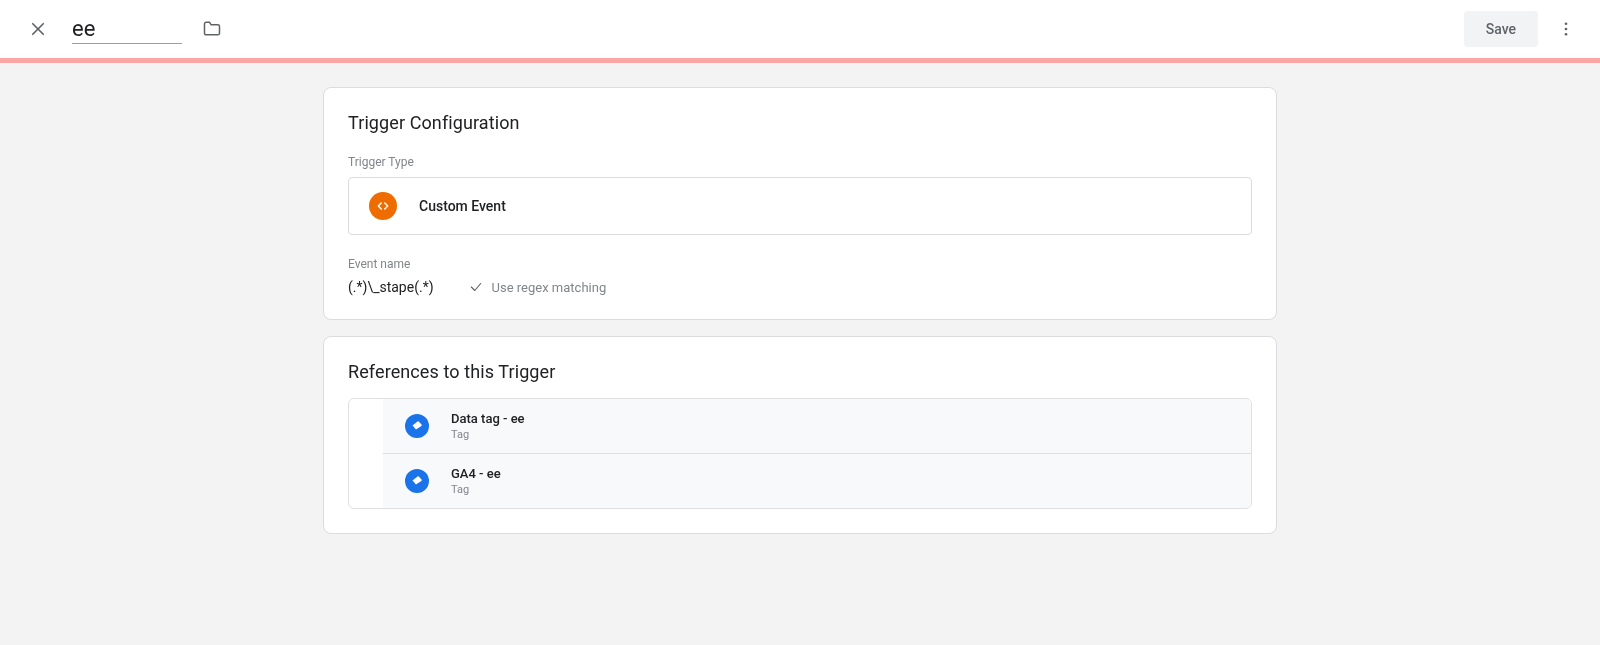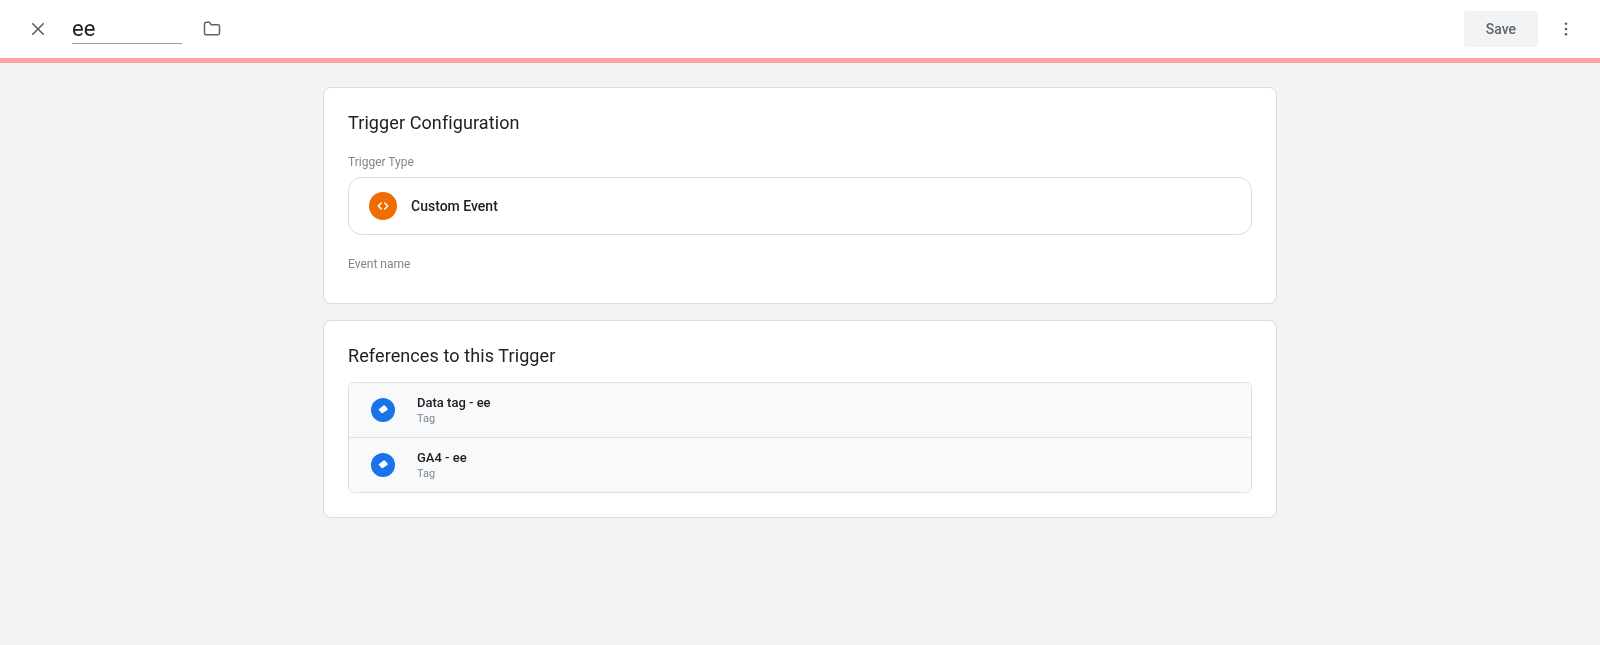--- a/index.html
+++ b/index.html
@@ -97,25 +97,25 @@
     letter-spacing: 0.1px;
   }
   .field-label {
     font-size: 12px;
     color: #80868b;
     margin-top: 22px;
     margin-bottom: 8px;
   }
   .trigger-type-box {
     border: 1px solid #dadce0;
-    border-radius: 14px;
+    border-radius: 4px;
     padding: 14px 20px;
     display: flex;
     align-items: center;
-    gap: 14px;
+    gap: 22px;
   }
   .type-icon {
     width: 28px; height: 28px; border-radius: 50%;
     background: #ef6c00;
     display: flex; align-items: center; justify-content: center;
     color: #fff;
     flex-shrink: 0;
   }
   .type-label {
     font-size: 14px;
@@ -148,20 +148,21 @@
     font-size: 14px;
     color: #202124;
   }
 
   
   .ref-list {
     margin-top: 16px;
     border: 1px solid #e0e0e0;
     border-radius: 6px;
     overflow: hidden;
+    padding-left: 34px;
   }
   .ref-row {
     display: flex;
     align-items: center;
     gap: 22px;
     padding: 12px 22px;
     background: #f8f9fa;
     border-bottom: 1px solid #e0e0e0;
     cursor: pointer;
   }
@@ -216,20 +217,31 @@
       <div class="type-icon">
         <svg width="14" height="14" viewBox="0 0 24 24" fill="none" stroke="currentColor" stroke-width="2.6" stroke-linecap="round" stroke-linejoin="round">
           <polyline points="9 7 4 12 9 17"></polyline>
           <polyline points="15 7 20 12 15 17"></polyline>
         </svg>
       </div>
       <div class="type-label">Custom Event</div>
     </div>
 
     <div class="field-label">Event name</div>
+    <div class="event-name-row">
+      <span class="event-name-value">(.*)\_stape(.*)</span>
+      <span class="regex-check">
+        <span class="check-glyph">
+          <svg width="14" height="14" viewBox="0 0 24 24" fill="none" stroke="currentColor" stroke-width="2" stroke-linecap="round" stroke-linejoin="round">
+            <polyline points="4 12 10 18 20 6"></polyline>
+          </svg>
+        </span>
+        <span>Use regex matching</span>
+      </span>
+    </div>
 
   </div>
 
   <div class="card">
     <div class="card-title">References to this Trigger</div>
     <div class="ref-list">
 
       <div class="ref-row">
         <div class="tag-icon">
           <svg width="12" height="12" viewBox="0 0 24 24" fill="currentColor">

